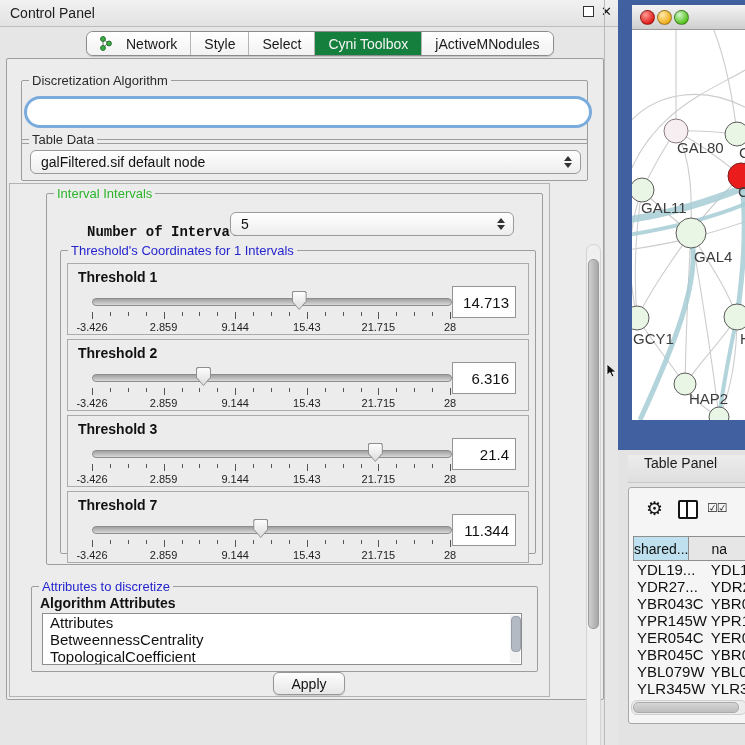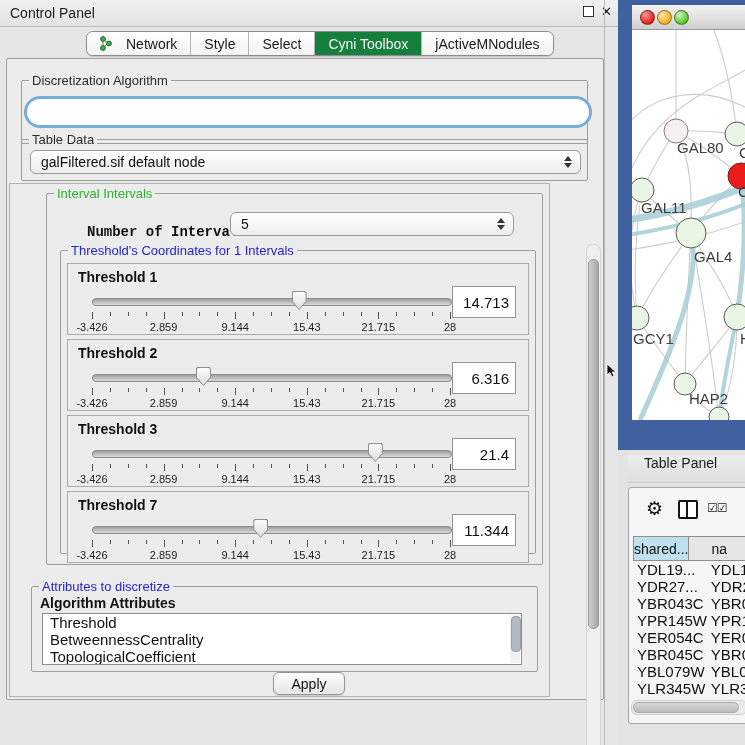--- a/index.html
+++ b/index.html
@@ -365,21 +365,21 @@
   </div>
 </div>
         </div>
       </div>
 
       <div class="tgroup" style="left:24px;top:527px;width:505px;height:84px;">
         <span class="glabel blue">Attributes to discretize</span>
         <span class="bold-label" style="position:absolute;left:8px;top:8px;">Algorithm Attributes</span>
         <div class="attr-list">
           <div id="attr-items">
-              <div class="attr-item">Threshold</div>
+              <div class="attr-item">Attributes</div>
               <div class="attr-item">BetweennessCentrality</div>
               <div class="attr-item">TopologicalCoefficient</div>
             </div>
           <div class="list-scroll">
               <div class="lthumb"></div>
             </div>
         </div>
       </div>
 
       <div class="apply-btn">Apply</div>

